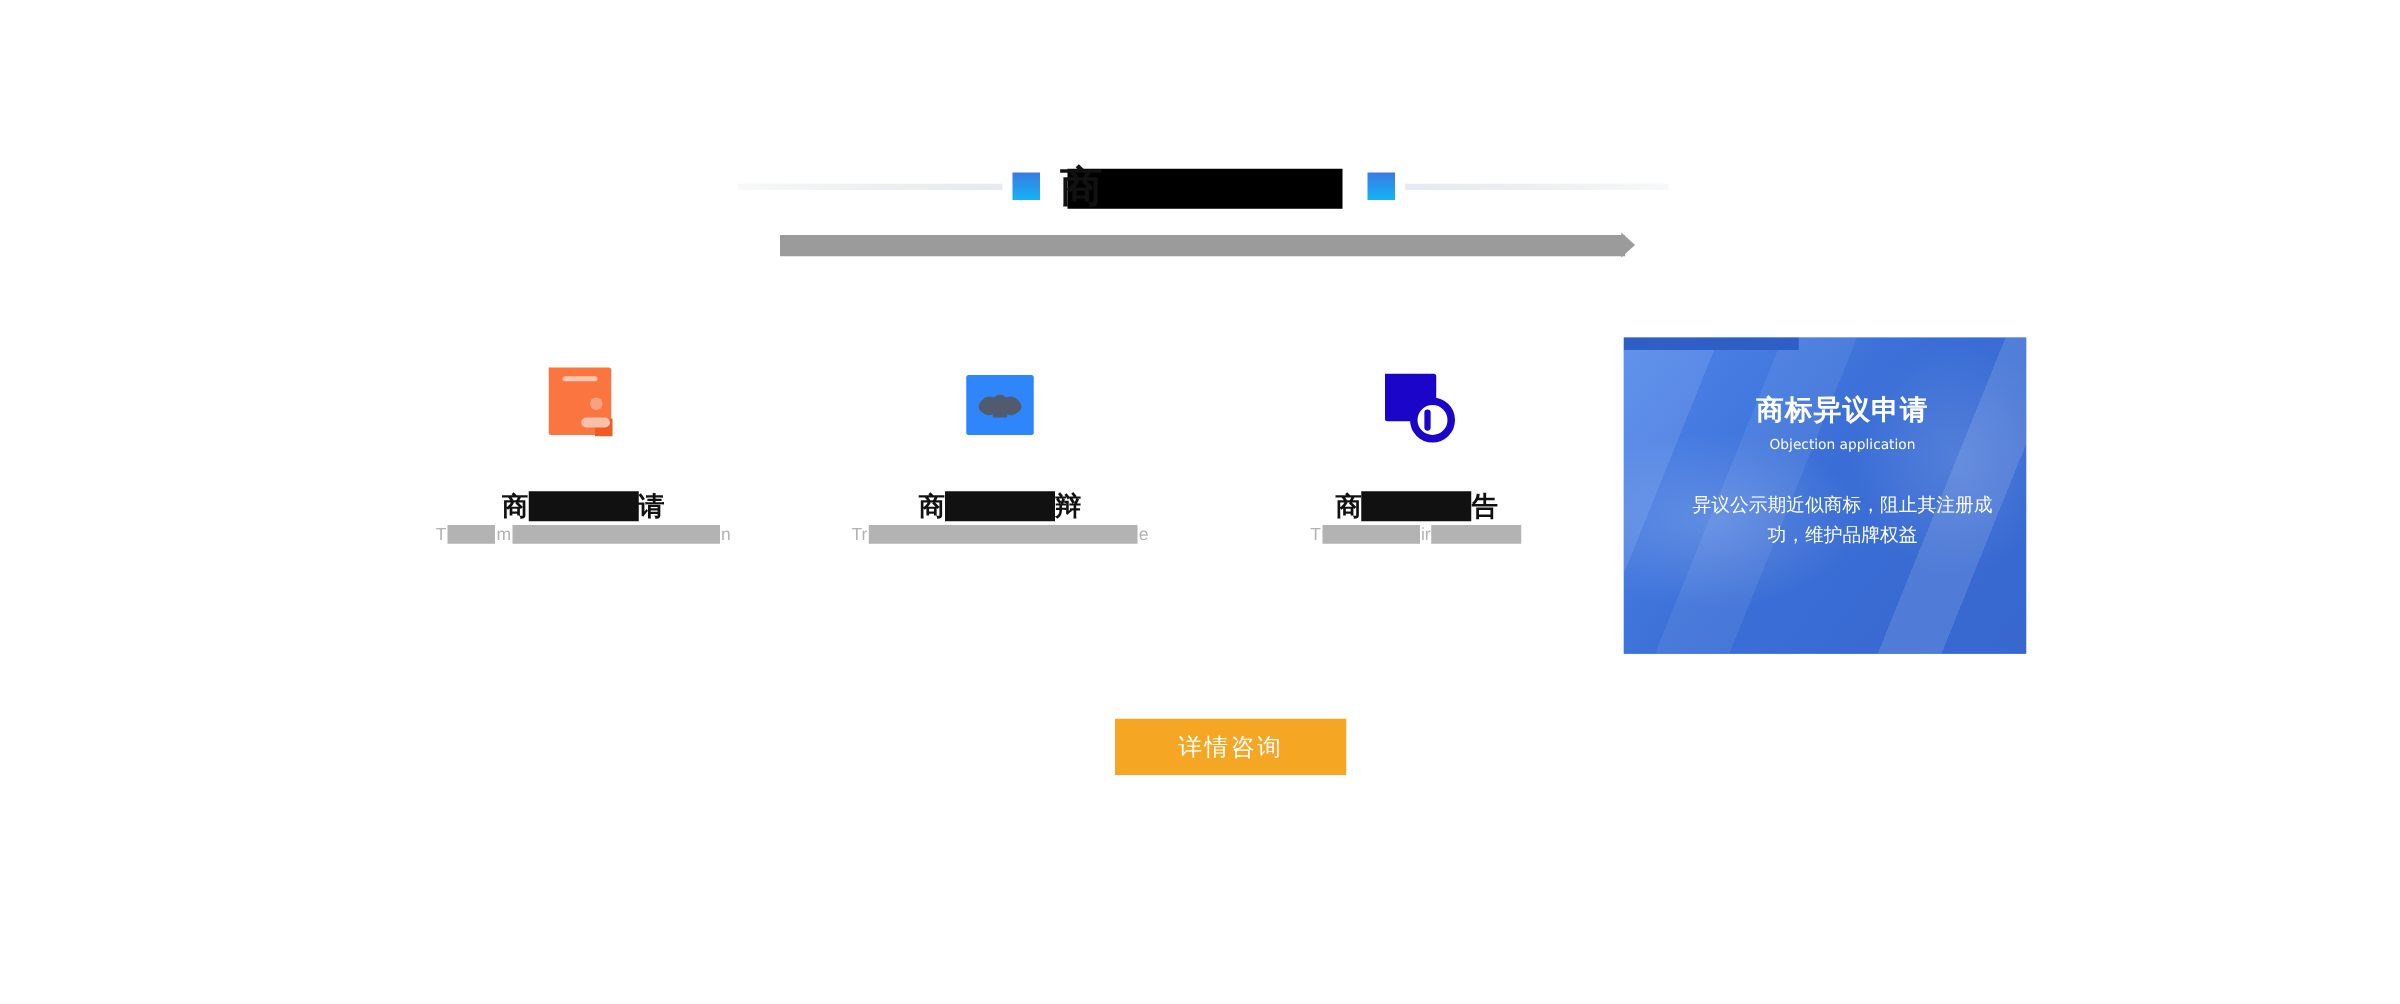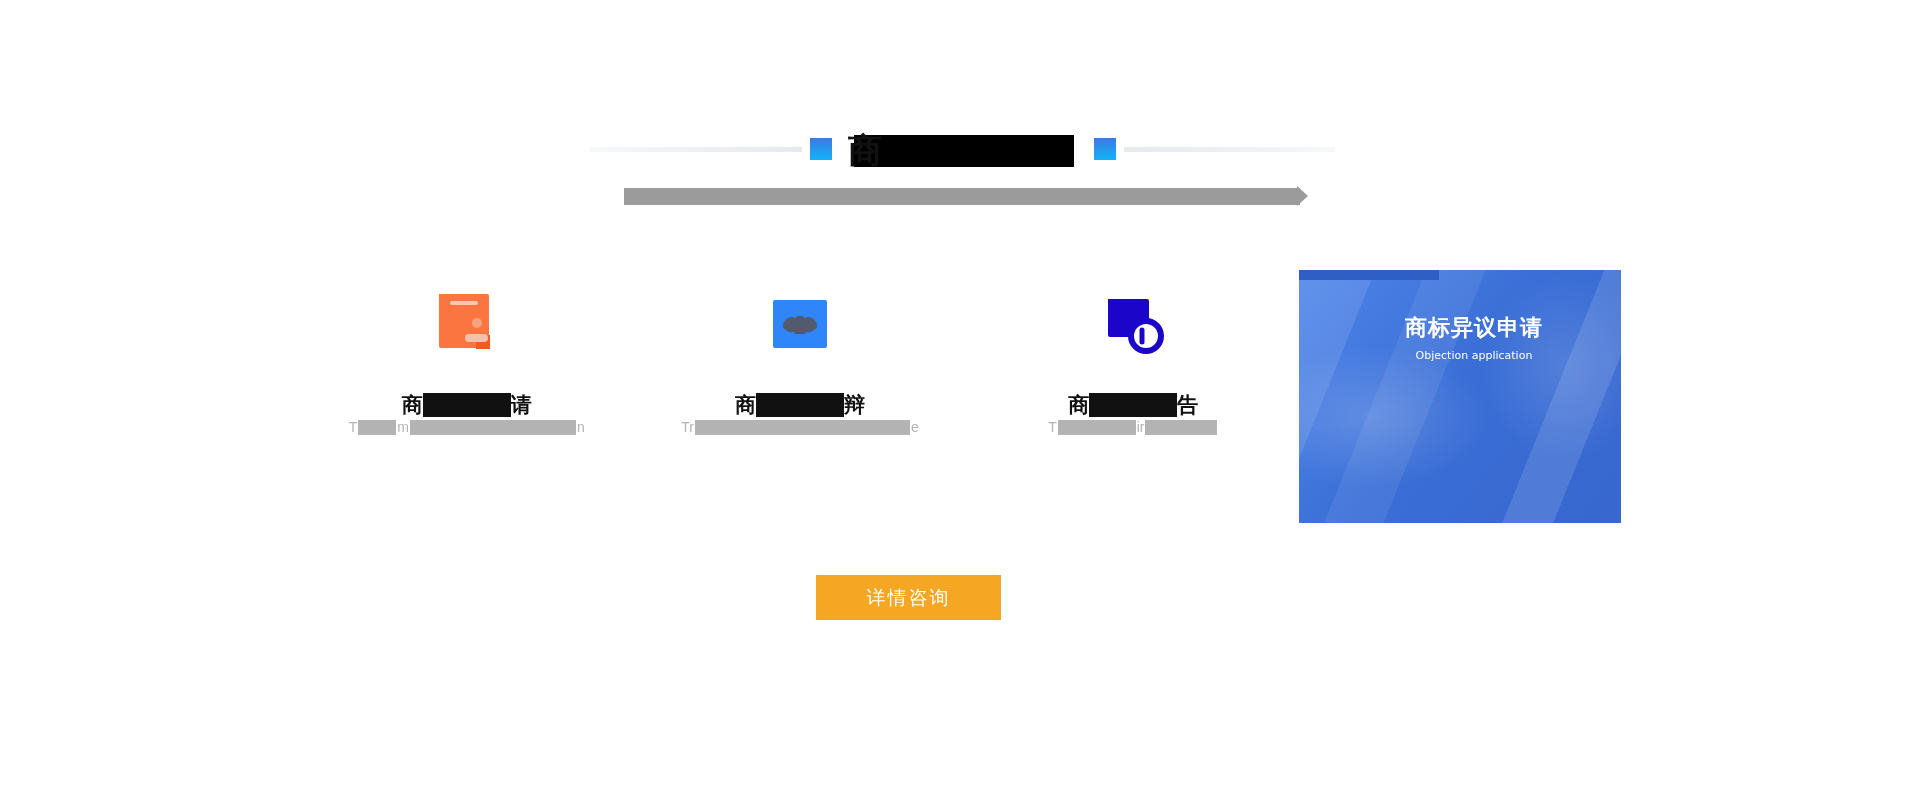--- a/index.html
+++ b/index.html
@@ -211,21 +211,21 @@
     line-height: 24px;
     color: #ffffff;
     width: 262px;
     font-weight: 500;
     font-family: "DejaVu Sans", sans-serif;
   }
 
   
   .cta-button {
     position: absolute;
-    left: 816px;
+    left: 892px;
     top: 575px;
     width: 185px;
     height: 45px;
     background: #f5a623;
     border: none;
     color: #ffffff;
     font-size: 19px;
     font-weight: 400;
     letter-spacing: 2px;
     cursor: pointer;
@@ -322,16 +322,17 @@
   </div>
 
 </div>
 
 <div class="feature-panel">
   <div class="feature-bg"></div>
   <div class="feature-tab"></div>
   <div class="feature-inner">
     <div class="feature-title">商标异议申请</div>
     <div class="feature-subtitle">Objection application</div>
+    <div class="feature-desc">异议公示期近似商标，阻止其注册成功，维护品牌权益</div>
   </div>
 </div>
 
 <button class="cta-button">详情咨询</button>
 
 </body></html>

